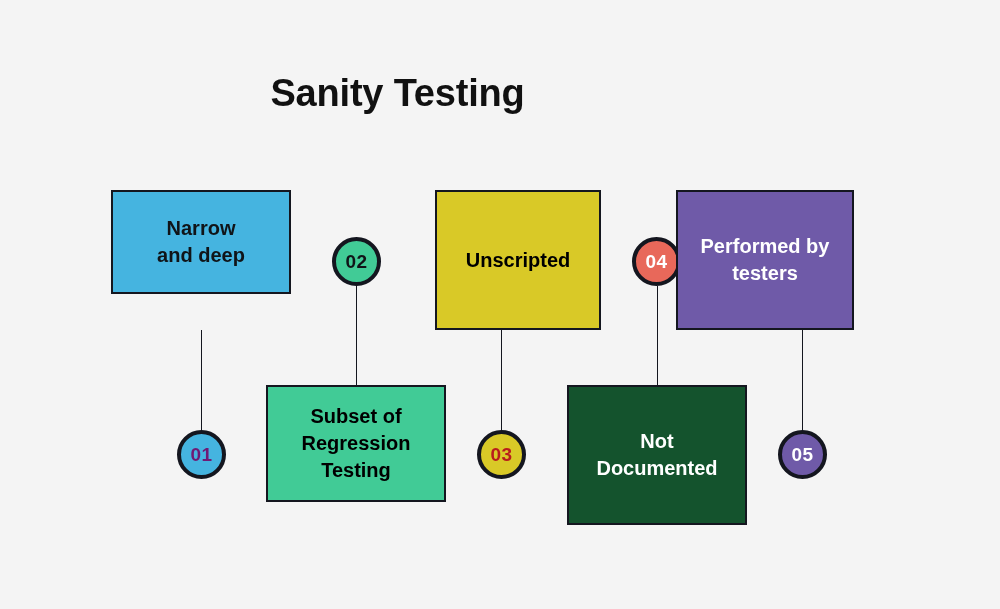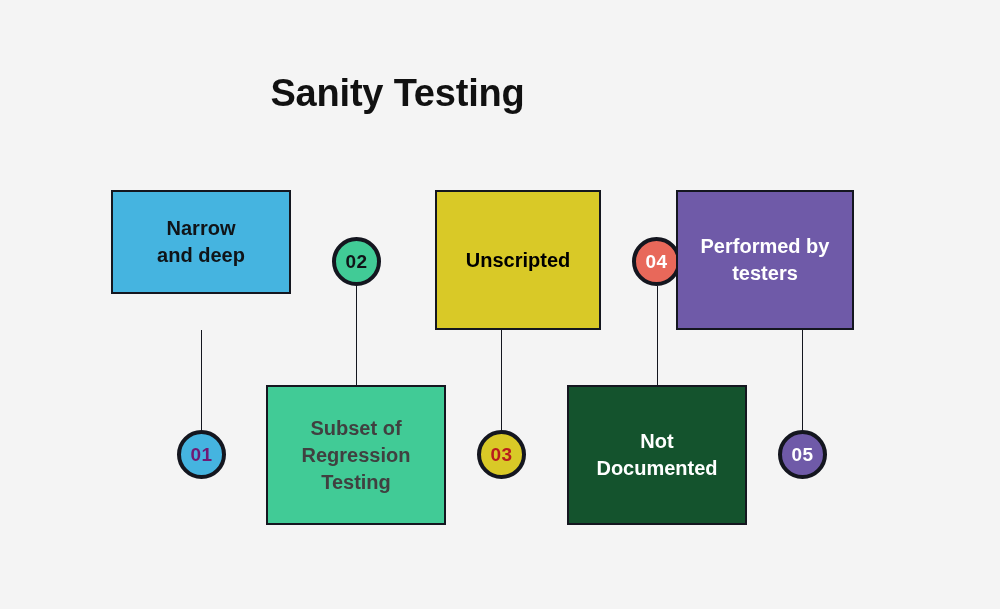--- a/index.html
+++ b/index.html
@@ -78,21 +78,21 @@
   </div>
   <div class="connector" style="left: 201px; top: 330px; height: 100px; background: rgb(20, 22, 31);"></div>
   <div class="node-circle dark-text" style="left: 177px; top: 430px; width: 49px; height: 49px; background: rgb(69, 180, 224); color: #701a75; border-color: rgb(20, 22, 31);">
     <span>01</span>
   </div>
 
   <div class="node-circle dark-text" style="left: 332px; top: 237px; width: 49px; height: 49px; background: rgb(65, 203, 150); color: rgb(16, 20, 24); border-color: rgb(20, 22, 31);">
     <span>02</span>
   </div>
   <div class="connector" style="left: 356px; top: 286px; height: 99px; background: rgb(20, 22, 31);"></div>
-  <div class="node-box dark-text" style="left: 266px; top: 385px; width: 180px; height: 140px; background: rgb(65, 203, 150); color: #404040; border-color: rgb(20, 22, 31);">
+  <div class="node-box dark-text" style="left: 266px; top: 385px; width: 180px; height: 117px; background: rgb(65, 203, 150); color: #000000; border-color: rgb(20, 22, 31);">
     <span>Subset of
 Regression
 Testing</span>
   </div>
 
   <div class="node-box dark-text" style="left: 412px; top: 190px; width: 166px; height: 140px; background: rgb(217, 201, 39); color: #000000; border-color: rgb(20, 22, 31); margin-left: 23px;">
     <span>Unscripted</span>
   </div>
   <div class="connector" style="left: 501px; top: 330px; height: 100px; background: rgb(20, 22, 31);"></div>
   <div class="node-circle dark-text" style="left: 477px; top: 430px; width: 49px; height: 49px; background: rgb(217, 201, 39); color: #b91c1c; border-color: rgb(20, 22, 31);">

